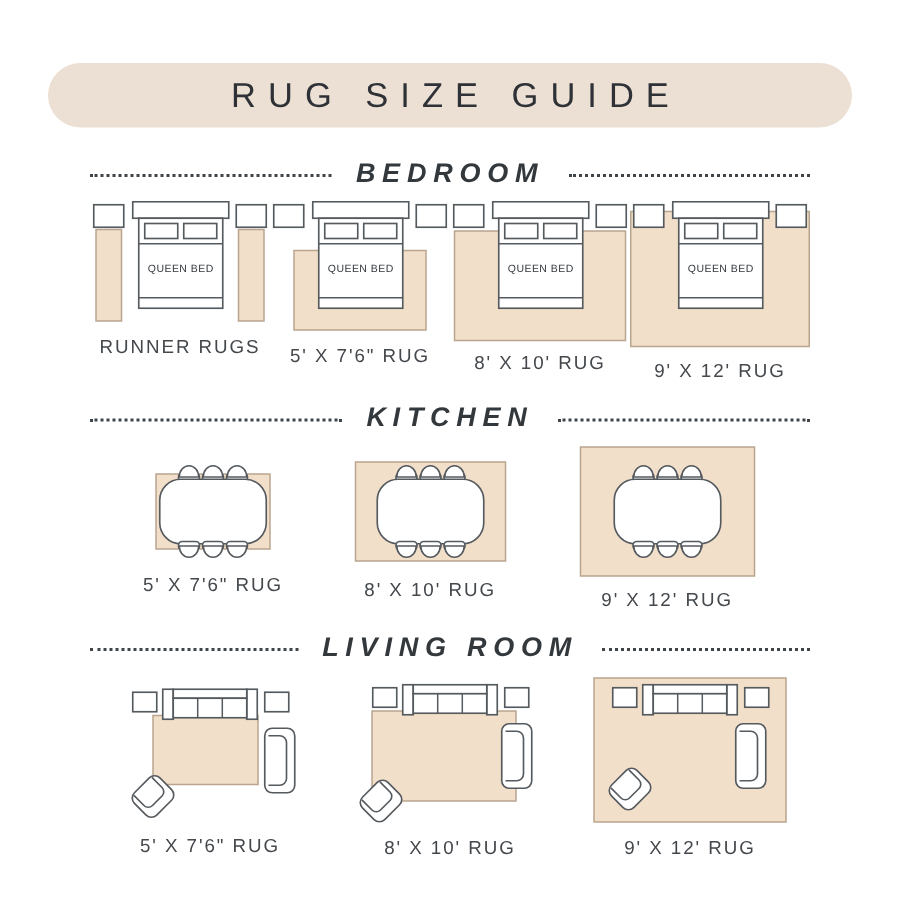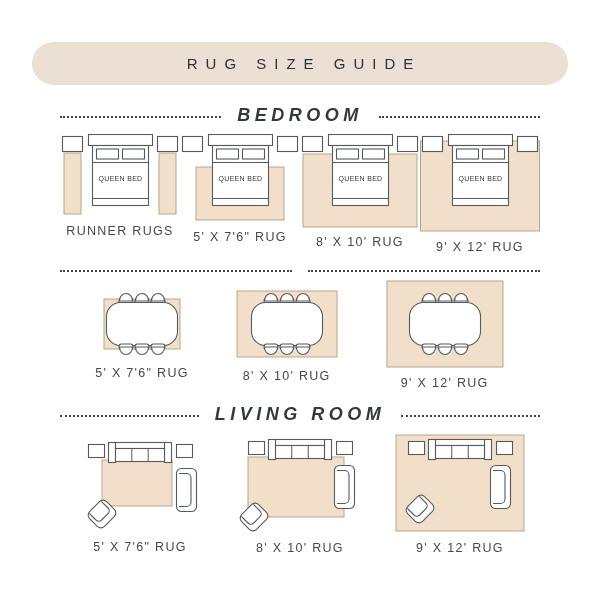--- a/index.html
+++ b/index.html
@@ -7,21 +7,21 @@
   body{
     width:600px;height:600px;overflow:hidden;background:#ffffff;
     font-family:"Liberation Sans", sans-serif;
   }
   
   .banner{
     width:536px;height:43px;margin:42px auto 0;background:#ECDFD3;
     border-radius:22px;display:flex;align-items:center;justify-content:center;
   }
   .banner h1{
-    margin:14px;font-size:15px;font-weight:500;letter-spacing:8px;
+    margin:14px;font-size:23px;font-weight:500;letter-spacing:8px;
     color:#2E3236;text-indent:8px;
   }
   
   .heading-row{
     width:480px;margin:20px auto 0;display:flex;align-items:center;gap:16px;
   }
   .heading-row.k{margin-top:14px;}
   .heading-row.l{margin-top:14px;}
   .dots{flex:1;height:0;border-top:2px dotted #3F4449;margin-top:2px;}
   .heading{
@@ -149,20 +149,21 @@
       <use href="#nightstand" x="97" y="2"></use>
       <use href="#bed" x="28" y="0"></use>
     </svg>
     <figcaption class="lbl">9' X 12' RUG</figcaption>
   </figure>
 
 </div>
 
 <div class="heading-row k">
   <span class="dots"></span>
+  <h2 class="heading">KITCHEN</h2>
   <span class="dots"></span>
 </div>
 
 <div class="row kitchen">
 
   <figure class="cell">
     <svg width="84" height="72" viewBox="0 0 84 72">
       <rect class="rug" x="4" y="11" width="76" height="50"></rect>
       <use href="#dining" x="6" y="4"></use>
     </svg>

